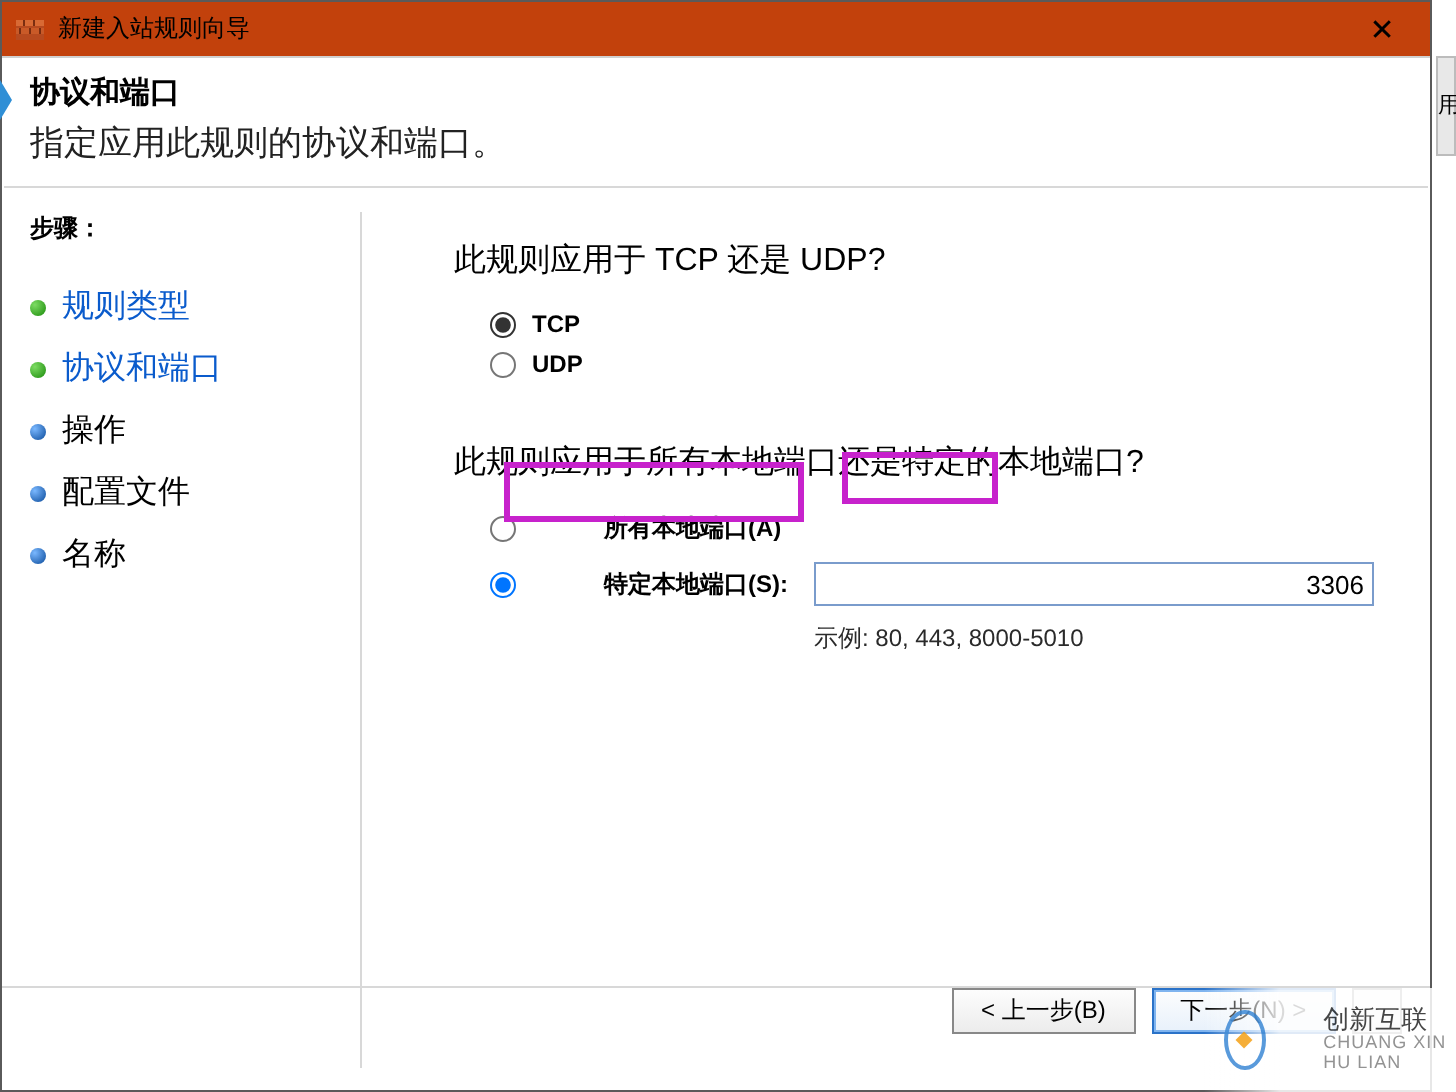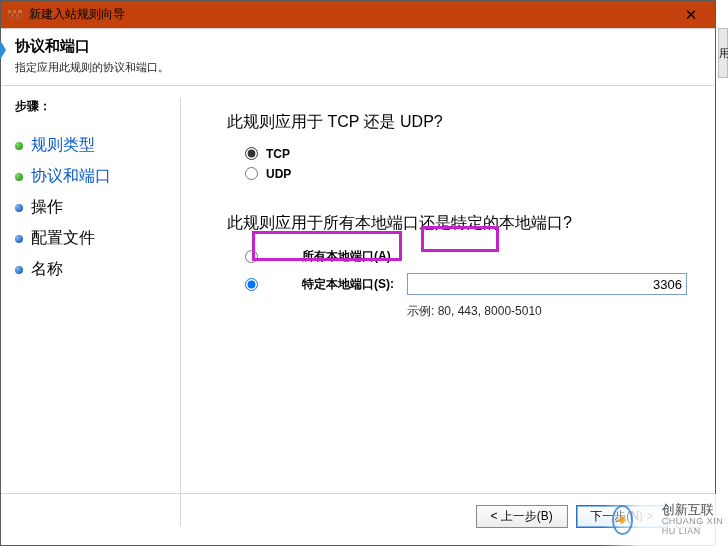--- a/index.html
+++ b/index.html
@@ -7,56 +7,56 @@
 
 .window { width: 716px; height: 546px; border: 1px solid #5a5a5a; background: #fff; position: relative; }
 
 .titlebar { height: 28px; background: #c2410c; border-bottom: 1px solid #d0d0d0; display: flex; align-items: center; padding: 0 4px 0 6px; }
 .titlebar .icon { width: 16px; height: 16px; margin-right: 6px; display:flex; align-items:center; justify-content:center;}
 .titlebar .title { flex: 1; font-size: 12px; }
 .titlebar .close { width: 40px; height: 26px; display: flex; align-items: center; justify-content: center; font-size: 15px; font-family: Arial; cursor: default; }
 
 .header { padding: 8px 14px 10px 14px; }
 .header .h1 { font-size: 15px; font-weight: bold; margin-bottom: 4px; }
-.header .sub { font-size: 11px; color: #222; }
+.header .sub { font-size: 17px; color: #222; }
 .header-divider { height: 1px; background: #d8d8d8; margin: 0 1px; }
 
 .body { display: flex; height: 440px; }
 
 .steps { width: 190px; padding: 12px 10px 10px 14px; }
 .steps .steps-title { font-weight: bold; margin-bottom: 20px; font-size: 12px; }
 .steps ul { list-style: none; }
 .steps li { display: flex; align-items: center; margin-bottom: 10px; font-size: 16px; }
 .steps .bullet { width: 8px; height: 8px; border-radius: 50%; margin-right: 8px; flex: 0 0 8px; }
 .steps .bullet.green { background: radial-gradient(circle at 30% 30%, #7ddc63, #1a8a0a); }
 .steps .bullet.blue { background: radial-gradient(circle at 30% 30%, #7ab8ff, #0a4a9a); }
 .steps .link { color: #0a5bcc; cursor: default; }
 .steps .current { color: #0a5bcc; }
 
 .vline { width: 1px; background: #d8d8d8; margin: 12px 0 0 0; }
 
 .content { flex: 1; padding: 26px 28px 10px 46px; position: relative; }
 .q { font-size: 16px; margin-bottom: 14px; }
-.opt-row { display: flex; align-items: flex-start; margin-bottom: 6px; font-size: 12px; }
+.opt-row { display: flex; align-items: flex-end; margin-bottom: 6px; font-size: 12px; }
 .opt-row input[type=radio] { margin-right: 8px; accent-color:#333; }
 .opt-label { font-weight: bold; }
 .indent { margin-left: 18px; }
 .spacer1 { height: 26px; }
 
 .ports-grid { margin-left: 18px; }
 .ports-row { display: flex; align-items: center; margin-bottom: 8px; }
 .ports-row .radio-cell { width: 162px; display: flex; align-items: center; }
 .ports-row .radio-cell .opt-label { font-weight: bold; padding-left: 44px; }
 .port-input { width: 280px; height: 22px; border: 1px solid #7a9ccc; padding: 1px 4px; font-size: 13px; font-family: inherit; text-align: right; }
 .example { font-size: 12px; color: #2a2a2a; margin-left: 162px; }
 
 .highlight-1 { position: absolute; border: 3px solid #c722cc; left: 251px; top: 230px; width: 150px; height: 30px; pointer-events: none; }
 .highlight-2 { position: absolute; border: 3px solid #c722cc; left: 420px; top: 225px; width: 78px; height: 26px; pointer-events: none; }
 
-.footer { position: absolute; bottom: 6px; left: 0; right: 0; height: 46px; border-top: 1px solid #d8d8d8; display: flex; align-items: center; justify-content: flex-end; padding: 0 14px; gap: 8px; }
+.footer { position: absolute; bottom: 6px; left: 0; right: 0; height: 46px; border-top: 1px solid #d8d8d8; display: flex; align-items: flex-start; justify-content: flex-end; padding: 0 14px; gap: 8px; }
 .btn { height: 23px; min-width: 92px; border: 1px solid #888; background: linear-gradient(#fdfdfd,#ececec); font-size: 12px; padding: 0 10px; cursor: default; font-family: inherit;}
 .btn.primary { border: 1px solid #2a72c8; box-shadow: 0 0 0 1px #7fb4ef inset; background: linear-gradient(#fdfdfd,#e8f1fb);}
 .btn.cut { min-width: 22px; }
 
 .watermark { position: absolute; right: 0; bottom: 0; width: 126px; height: 52px; display: flex; align-items: center; gap: 6px; opacity: 0.9; pointer-events: none; background: linear-gradient(to left, rgba(255,255,255,0.95) 70%, rgba(255,255,255,0)); padding-left:10px;}
 .watermark .logo { width: 30px; height: 30px; border: 2px solid #4890d8; border-radius: 50%; position: relative; }
 .watermark .logo::after { content:""; position:absolute; width:6px; height:6px; background:#f5a623; left:50%; top:50%; transform:translate(-50%,-50%) rotate(45deg);}
 .watermark .wm-text { font-size: 13px; color:#333; display:flex; flex-direction:column; line-height:1.1;margin-left:23px;}
 .watermark .wm-text .sm { font-size: 9px; color:#888; letter-spacing:0.5px;}
 

